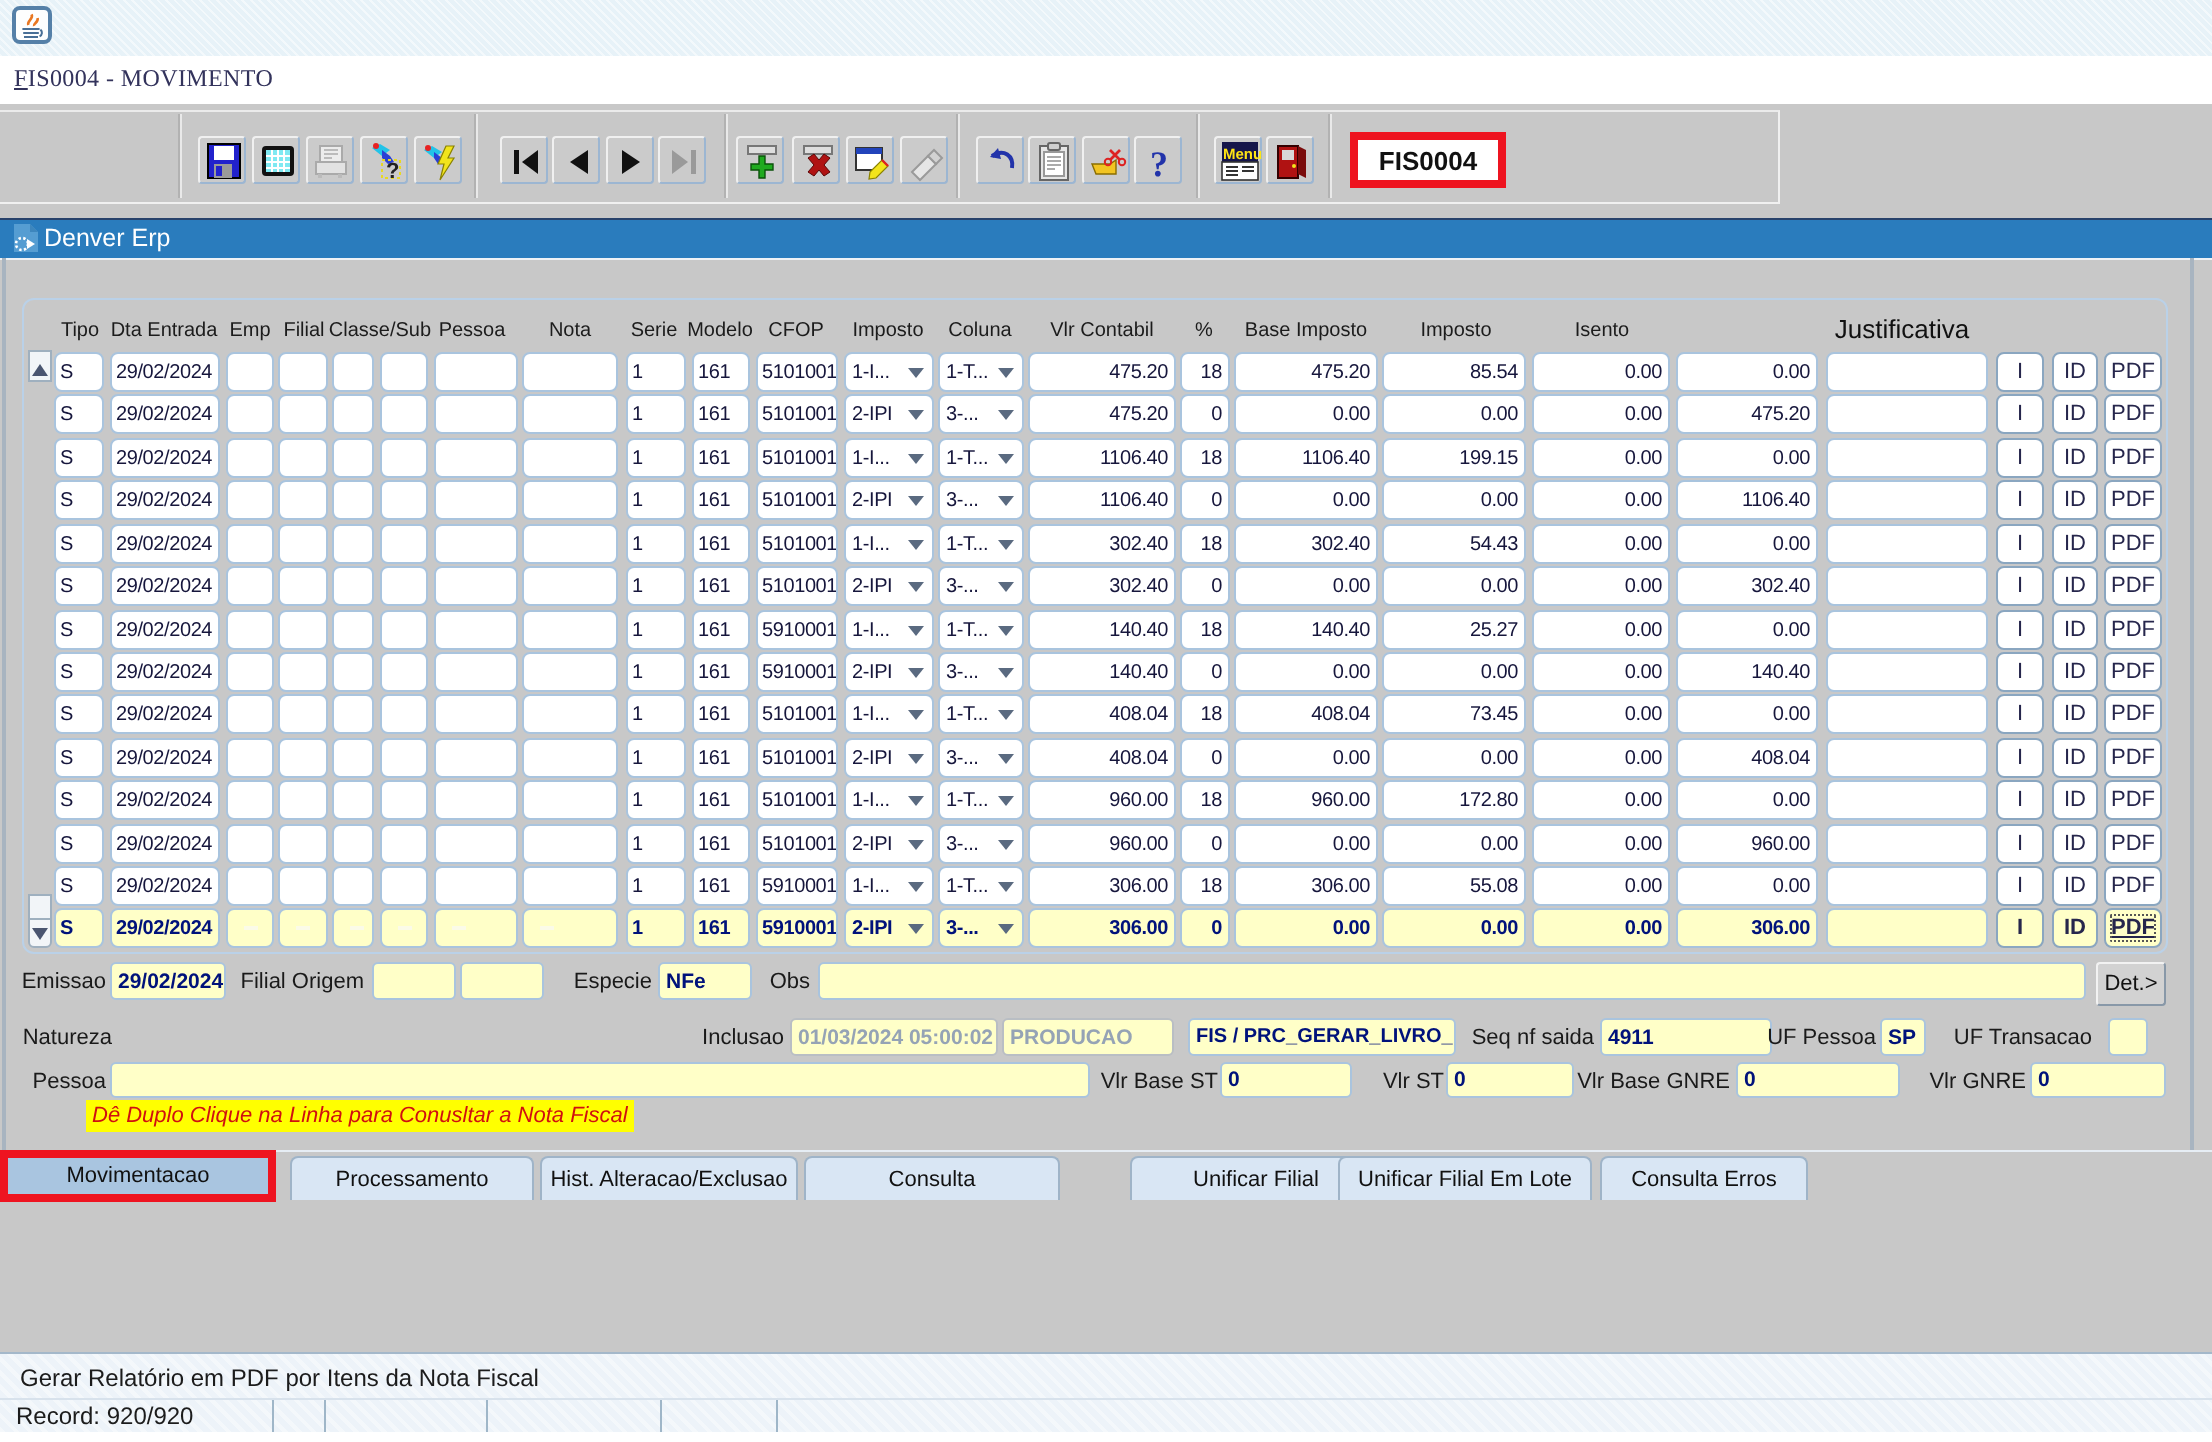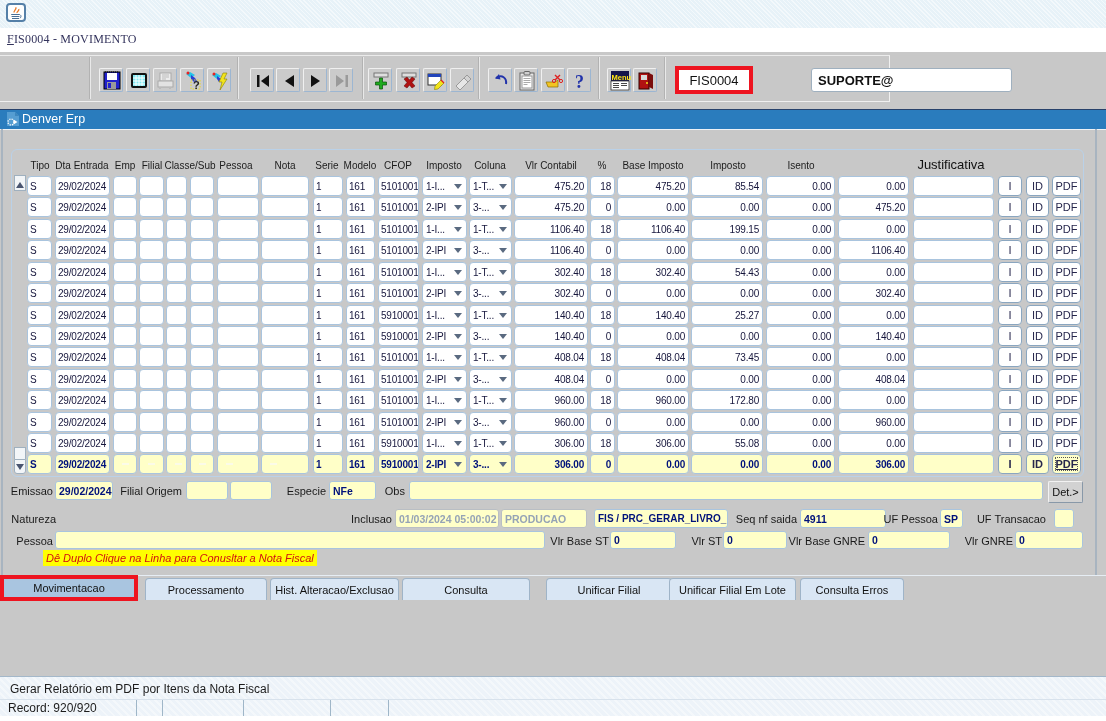--- a/index.html
+++ b/index.html
@@ -23,21 +23,21 @@
 #tpanel { position:absolute; left:0; top:3px; width:890px; height:47px;
  border-top:1px solid #ebebeb; border-bottom:1px solid #f0f0f0; border-right:1px solid #f0f0f0; }
 .groove { position:absolute; top:5px; height:42px; width:2px;
  border-left:1px solid #b2b2b2; border-right:1px solid #e9e9e9; }
 .tbtn { position:absolute; top:16px; z-index:5; width:24px; height:24px; background:#cbcbcb;
  border:1px solid; border-color:#f0f0f0 #9cb6d2 #9cb6d2 #f0f0f0; border-radius:2px; }
 .tbtn svg { position:absolute; left:1px; top:1px; }
 
 #fisbox { position:absolute; left:675px; top:66px; width:78px; height:28px; background:#fff;
  border:4px solid #ee1420; display:flex; align-items:center; justify-content:center;
- font-size:13px; font-weight:normal; color:#111; }
+ font-size:13px; font-weight:bold; color:#111; }
 #supbox { position:absolute; left:811px; top:68px; width:201px; height:24px; background:#fff;
  border:1px solid #9fb0bf; border-radius:3px; font-size:13px; font-weight:bold; color:#111;
  display:flex; align-items:center; padding-left:6px; }
 
 
 #main { position:absolute; left:0; top:103px; width:1106px; height:573px; background:#c8c8c8; }
 
 
 #titlebar { position:absolute; left:0; top:109px; width:1106px; height:21px; background:#2a7cbd;
  border-top:1px solid #28426b; border-bottom:1px solid #eef2f6;
@@ -253,21 +253,20 @@
       <div class="tbtn" style="left:633px">
         <svg width="22" height="22" viewBox="0 0 22 22">
           <rect x="4" y="3" width="10" height="16" fill="#b01212" stroke="#300"></rect>
           <rect x="6" y="5" width="6" height="5" fill="#d8d8d8"></rect>
           <circle cx="12" cy="13" r="1" fill="#f2e41c"></circle>
           <path d="M14 3 l4 2 v14 l-4 -2z" fill="#7a0c0c"></path>
         </svg>
       </div>
 </div>
 <div id="fisbox">FIS0004</div>
-<div id="supbox">SUPORTE@</div>
 
 <div id="main"></div>
 <div id="titlebar"></div>
 <div id="ticon"><svg width="14" height="16" viewBox="0 0 14 16">
  <path d="M1 1 h8 l4 4 v10 h-12 z" fill="#559dd2"></path>
  <path d="M9 1 l4 4 h-4 z" fill="#3d86bd"></path>
  <circle cx="5" cy="11" r="3" fill="none" stroke="#fff" stroke-width="1.3" stroke-dasharray="1.2 1.2"></circle>
  <path d="M7.5 8.5 l4 2.5 -4 2.5 z" fill="#fff"></path>
 </svg></div>
 <div id="titletext">Denver Erp</div>
@@ -759,21 +758,21 @@
 <div class="yf" style="left:1015px;top:531px;width:68px;height:18px">0</div>
 
 <div id="seltab">
       <div class="in">Movimentacao</div>
     </div>
 
 <div id="hint">Dê Duplo Clique na Linha para Conusltar a Nota Fiscal</div>
 <div class="tab" style="left:145px;width:122px">Processamento</div>
 <div class="tab" style="left:270px;width:129px">Hist. Alteracao/Exclusao</div>
 <div class="tab" style="left:402px;width:128px">Consulta</div>
-<div class="tab" style="left:546px;width:126px">Unificar Filial</div>
+<div class="tab" style="left:565px;width:126px">Unificar Filial</div>
 <div class="tab" style="left:669px;width:127px">Unificar Filial Em Lote</div>
 <div class="tab" style="left:800px;width:104px">Consulta Erros</div>
 
 <div id="status">
  <div class="l1">Gerar Relatório em PDF por Itens da Nota Fiscal</div>
  <div id="statline"></div>
  <div class="l2">Record: 920/920</div>
  <div class="sdiv" style="left:136px"></div>
  <div class="sdiv" style="left:162px"></div>
  <div class="sdiv" style="left:243px"></div>

